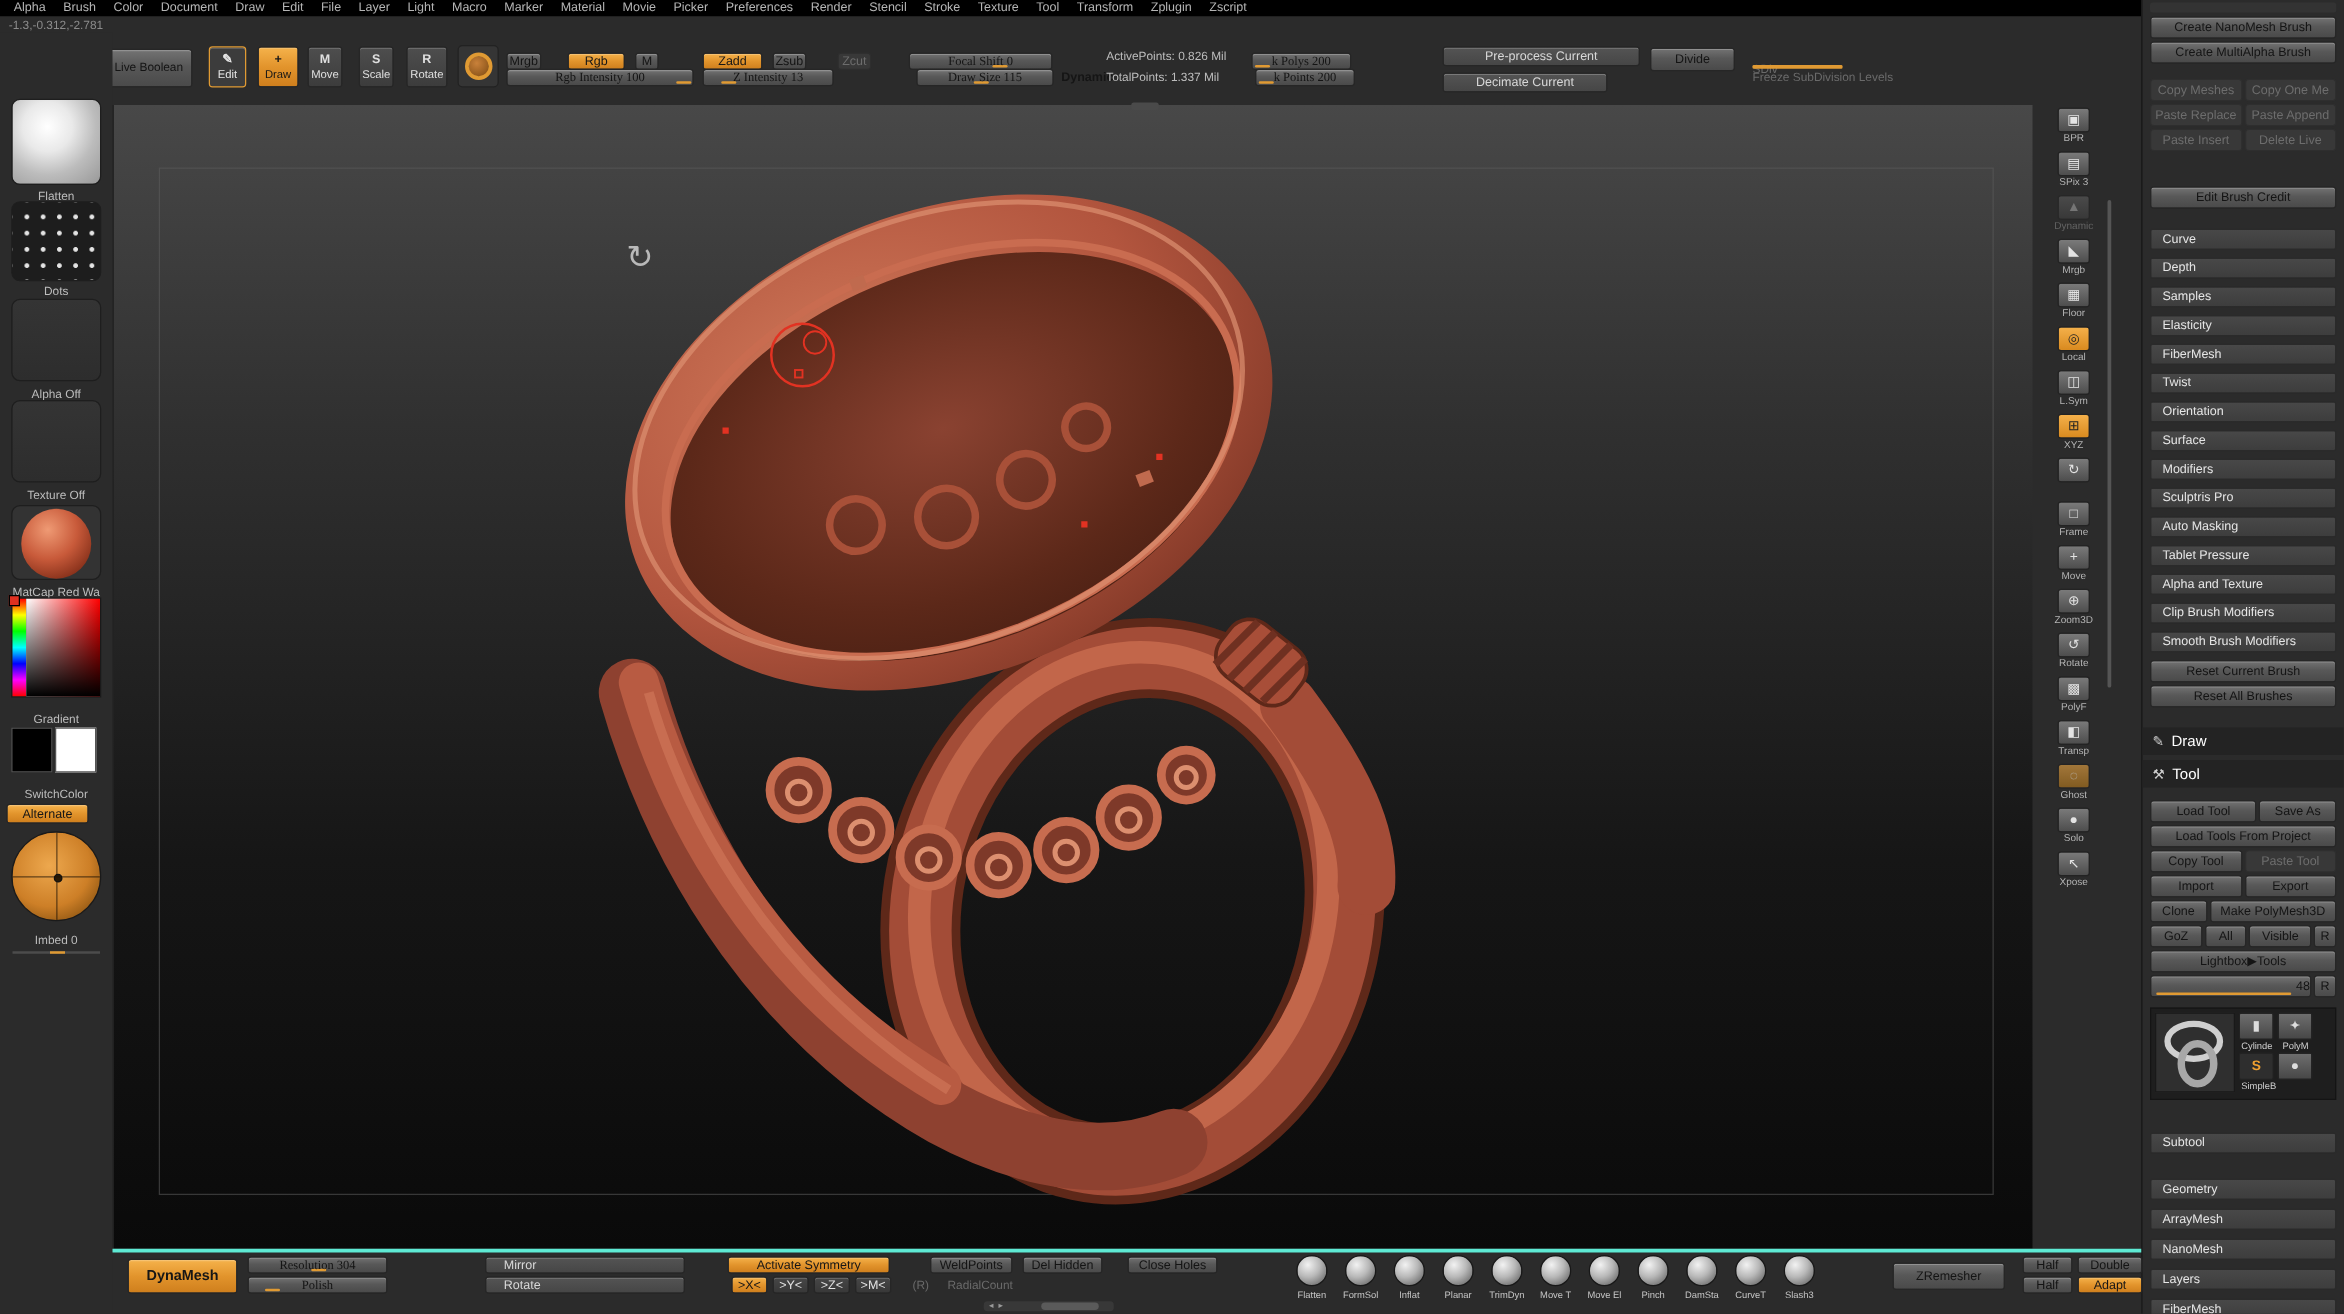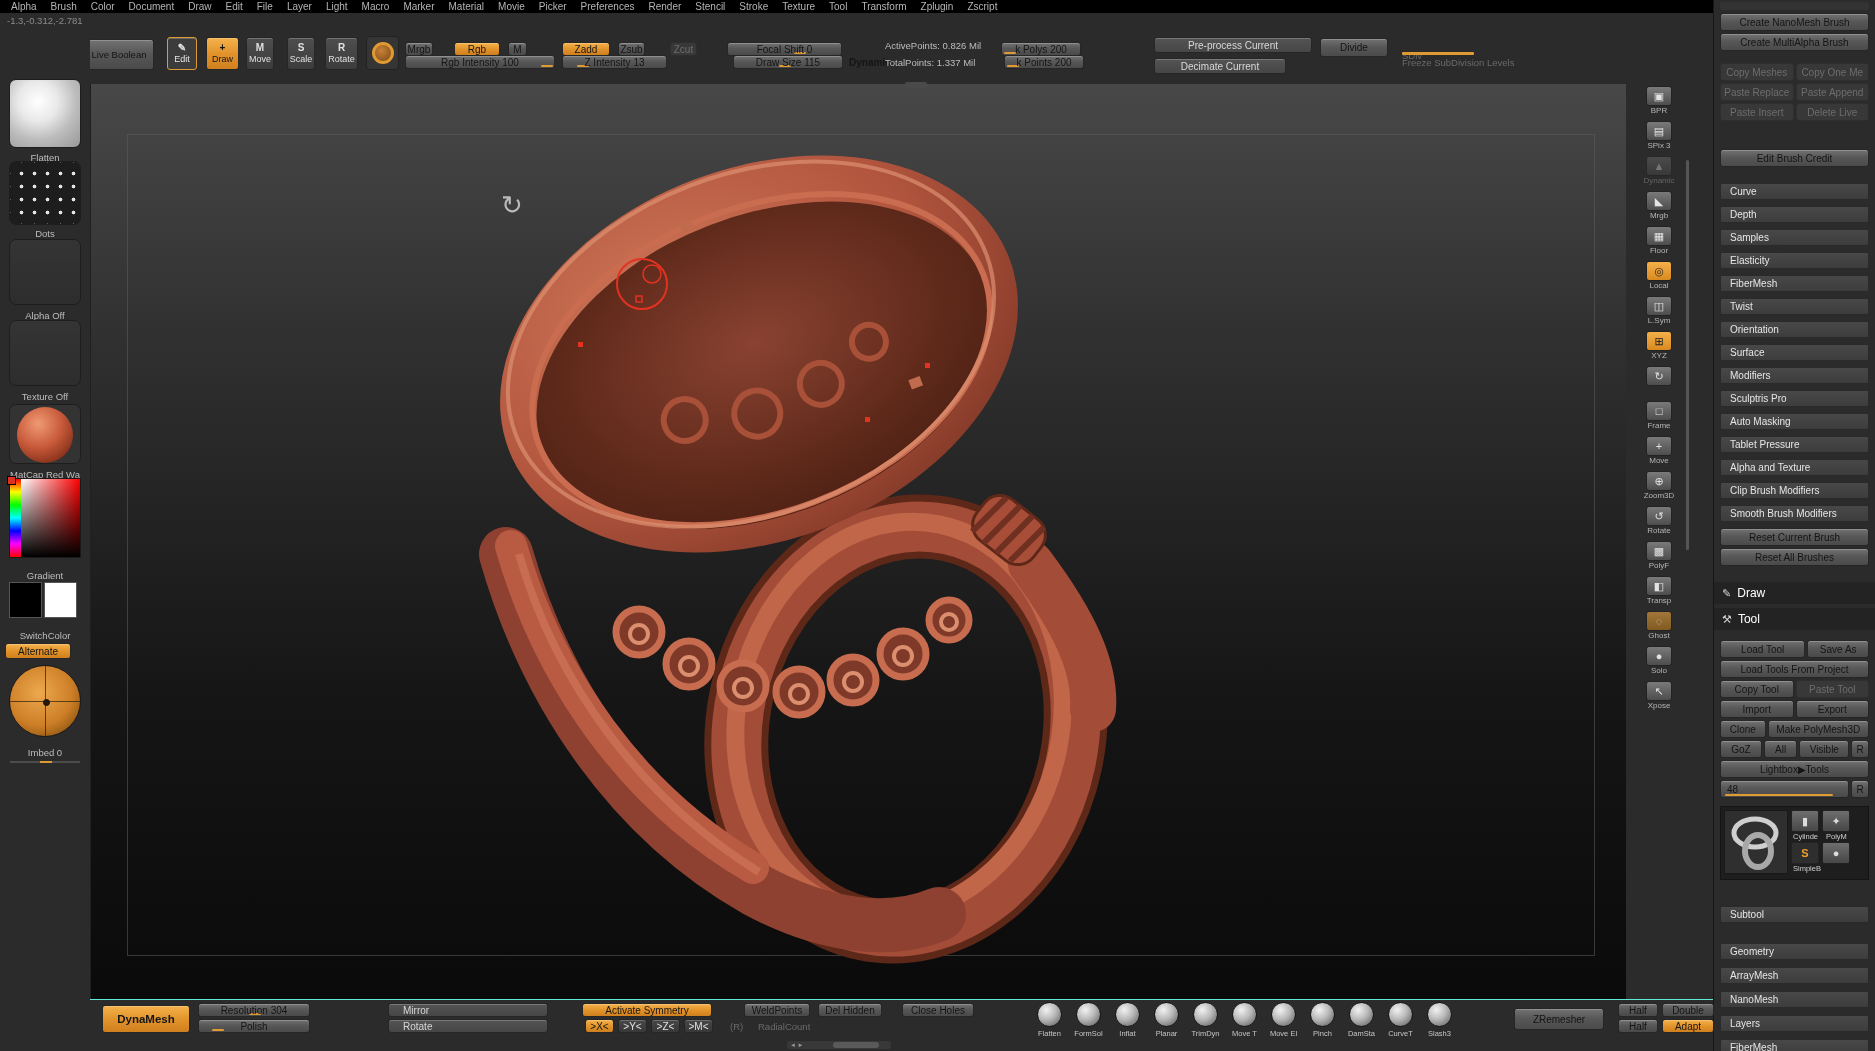--- a/index.html
+++ b/index.html
@@ -10,21 +10,21 @@
   .menubar{position:absolute;top:0;left:0;width:1713px;height:13px;background:#000000;display:flex;padding-left:4px;}
   .menu-item{font-size:10px;color:#b5b5b5;padding:0 7px;line-height:13px;white-space:nowrap;cursor:default;}
   .statusline{position:absolute;top:15px;left:7px;font-size:9.5px;color:#8b8b8b;}
 
   
   .btn{position:absolute;background:linear-gradient(#737373,#585858 45%,#4a4a4a);border:1px solid #262626;border-radius:3px;color:#141414;font-size:10px;display:flex;align-items:center;justify-content:center;box-shadow:inset 0 1px 0 rgba(255,255,255,.22);white-space:nowrap;overflow:hidden;}
   .btn.orange{background:linear-gradient(#f5b24b,#e2942c 50%,#cf7f1d);color:#161616;}
   .btn.dim{background:#383838;color:#6d6d6d;box-shadow:none;border-color:#2e2e2e;}
   .btn.flat{background:linear-gradient(#545454,#464646);color:#d8d8d8;}
   .btn.dark{background:linear-gradient(#474747,#383838);color:#e2e2e2;}
-  .slider .sl{position:relative;z-index:1;}
+  .slider .sl{position:relative;z-index:1;font-family:Liberation Serif, serif;}
   .fill{position:absolute;bottom:1px;height:2px;width:12px;background:#e09a33;border-radius:1px;}
   .r1{top:16px;height:14px;}
   .r2{top:29px;height:14px;}
   .tlabel{position:absolute;font-size:9.5px;color:#bdbdbd;white-space:nowrap;}
   .tlabel.dim{color:#6a6a6a;}
 
   
   .topbar{position:absolute;top:26px;left:0;width:1713px;height:58px;}
   .tool-btn{flex-direction:column;gap:1px;font-size:9px;}
   .tool-btn .tg{font-size:10px;font-weight:bold;line-height:10px;}
@@ -86,21 +86,21 @@
   .rp-preview{height:74px;margin-bottom:2px;background:#1e1e1e;border:1px solid #141414;display:flex;gap:3px;padding:3px;}
   .rp-bigthumb{width:64px;height:64px;background:#2f2f2f;border:1px solid #191919;}
   .rp-minis{flex:1;font-size:7.5px;color:#cfcfcf;}
   .mini-row{display:flex;gap:3px;}
   .mini{width:28px;height:22px;background:linear-gradient(#6e6e6e,#474747);border:1px solid #222;border-radius:2px;text-align:center;line-height:21px;font-size:11px;color:#ddd;}
   .mini.s-orange{color:#f0a030;font-weight:bold;background:#2e2e2e;}
   .mini-caps{display:flex;gap:8px;padding-left:2px;line-height:9px;margin-bottom:1px;}
   .cutoff{height:8px;margin:0 0 3px 0;background:#383838;border-radius:2px;opacity:.6;}
 
   
-  .bottom-bar{position:absolute;left:90px;top:999px;width:1623px;height:52px;background:#2b2b2b;border-top:1px solid #5eead4;}
+  .bottom-bar{position:absolute;left:90px;top:999px;width:1623px;height:52px;background:#2b2b2b;border-top:3px solid #5eead4;}
   .b1{top:3px;height:14px;}
   .b2{top:19px;height:14px;text-align:right;}
   .bb-brushes{position:absolute;left:940px;top:2px;display:flex;}
   .bb-brush{width:39px;text-align:center;}
   .bb-ball{width:25px;height:25px;border-radius:50%;margin:0 auto;background:radial-gradient(circle at 36% 30%,#f2f2f2,#b8b8b8 45%,#6f6f6f 85%);border:1px solid #181818;}
   .bb-cap{font-size:7.5px;color:#c6c6c6;margin-top:2px;white-space:nowrap;overflow:hidden;}
   .scroll-track{position:absolute;left:787px;top:1041px;width:104px;height:8px;background:#383838;border-radius:3px;font-size:6px;color:#9a9a9a;line-height:8px;padding-left:3px;}
   .scroll-thumb{position:absolute;left:46px;top:1px;width:46px;height:6px;background:#5a5a5a;border-radius:3px;}
 </style>
 </head>
@@ -490,21 +490,21 @@
     <div class="rp-btn" style="flex:1.6">Make PolyMesh3D</div>
   </div>
   <div class="rp-row">
     <div class="rp-btn" style="flex:1">GoZ</div>
     <div class="rp-btn" style="flex:0.8">All</div>
     <div class="rp-btn" style="flex:1.2">Visible</div>
     <div class="rp-btn" style="flex:0.4">R</div>
   </div>
   <div class="rp-btn">Lightbox▶Tools</div>
   <div class="rp-row">
-    <div class="rp-btn rp-slider" style="flex:1;justify-content:flex-start;padding-left:6px">
+    <div class="rp-btn rp-slider" style="flex:1;justify-content:flex-end;padding-left:6px">
       <span>48</span>
       <span class="fill" style="left:4px;width:85%"></span>
     </div>
     <div class="rp-btn" style="flex:0 0 18px">R</div>
   </div>
   <div class="rp-gap" style="height:6px"></div>
 
   <div class="rp-preview">
     <div class="rp-bigthumb">
       <svg width="62" height="62" viewBox="0 0 62 62">

